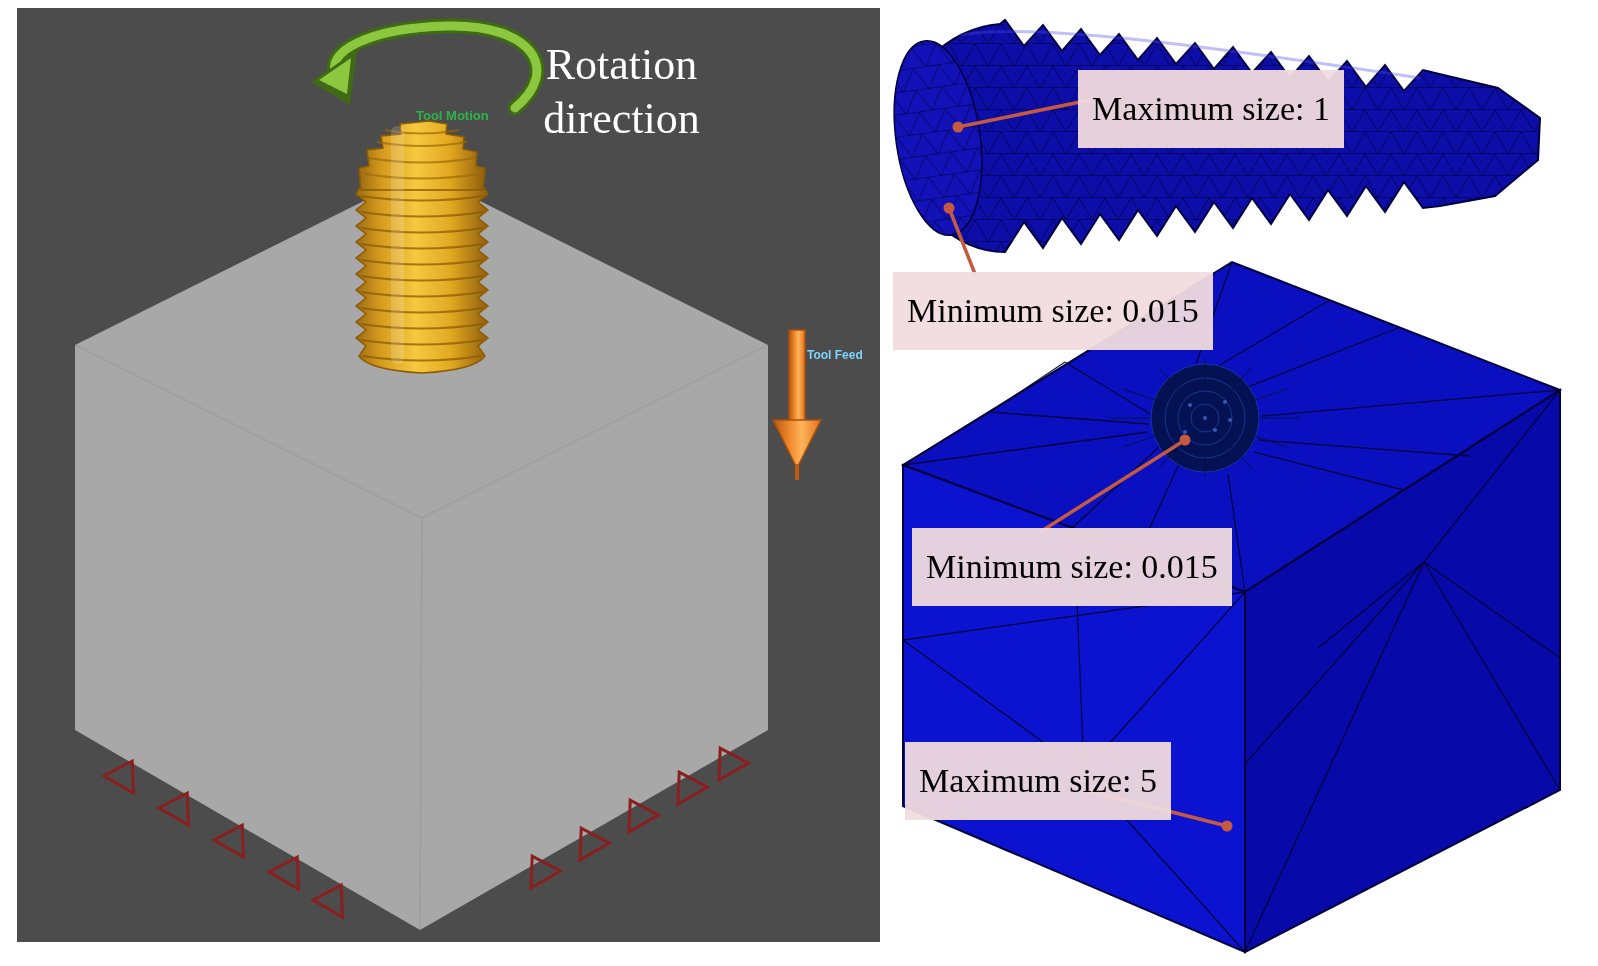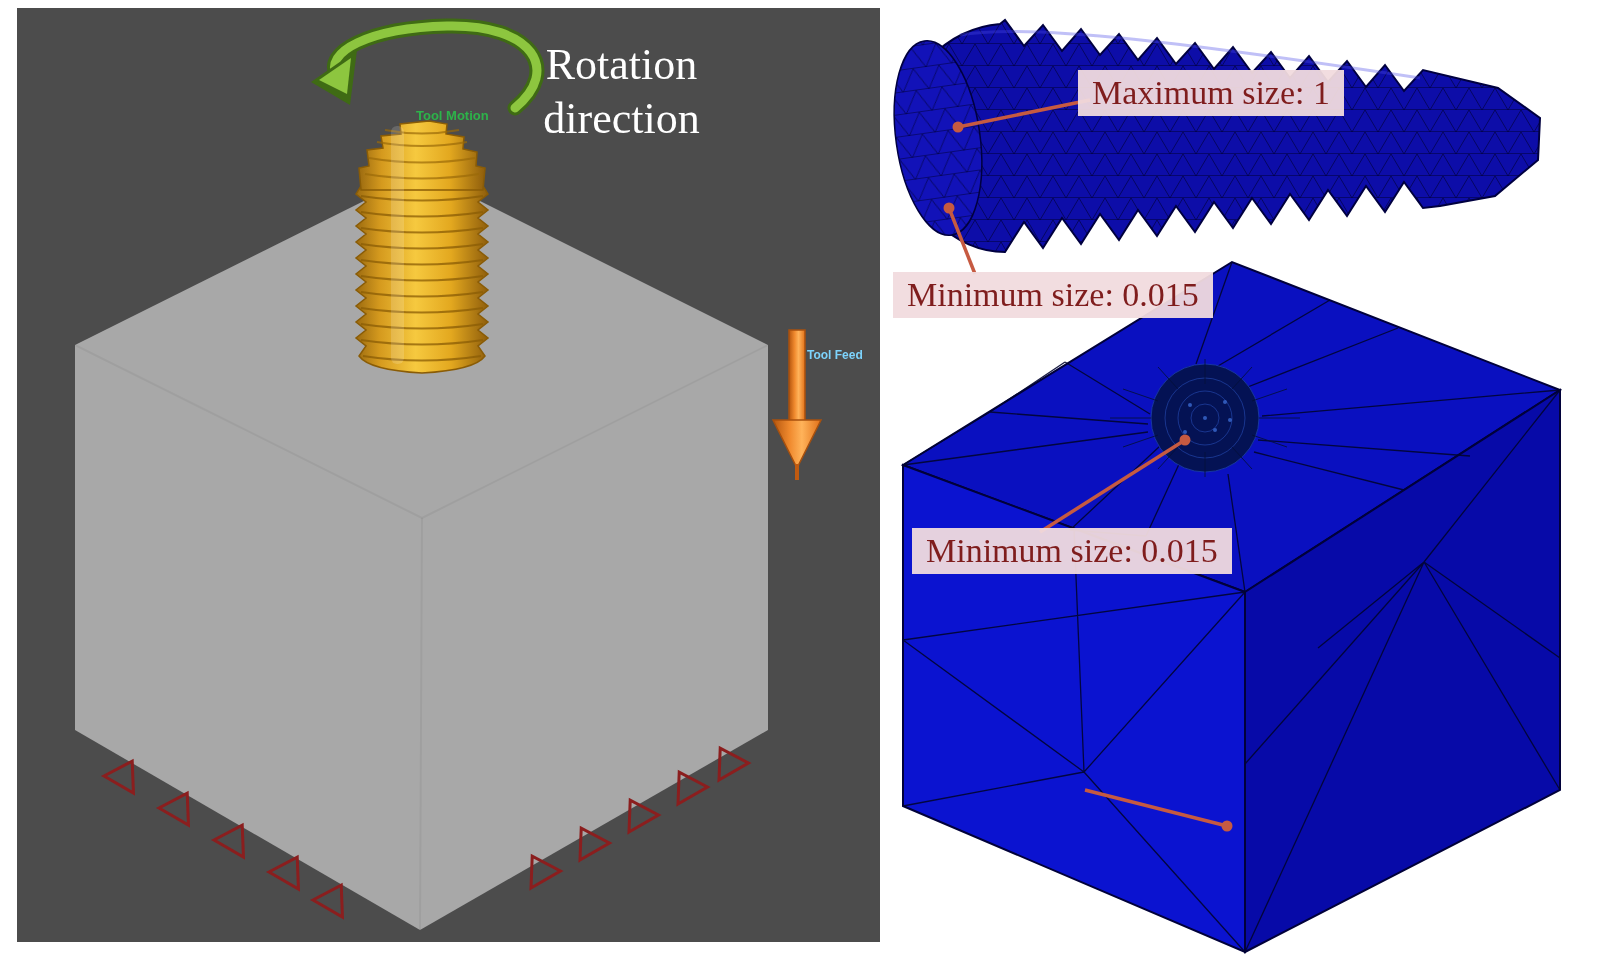--- a/index.html
+++ b/index.html
@@ -25,23 +25,23 @@
   .feed-label{left:693px;top:212px;width:168px;font-size:40px;}
   .tiny-label{
     position:absolute;font-family:"Liberation Sans", sans-serif;
     font-size:13px;font-weight:bold;z-index:3;white-space:nowrap;
   }
   .tool-motion{left:399px;top:100px;color:#2db34a;}
   .tool-feed{left:790px;top:340px;color:#7dd3fc;font-size:12px;}
   .pink-label{
     position:absolute;z-index:4;
     font-family:"Liberation Serif", serif;
-    font-size:34px;color:#7f1d1d;
+    font-size:34px;color:#000000;
     background:rgba(241,219,222,0.95);
-    padding:4px 14px;white-space:nowrap;
+    padding:20px 14px;white-space:nowrap;
   }
   .lbl-tool-max{left:1078px;top:70px;}
   .lbl-tool-min{left:893px;top:272px;}
   .lbl-cube-min{left:912px;top:528px;}
   .lbl-cube-max{left:905px;top:742px;}
 </style>
 </head>
 <body>
 
 <div class="figure">
@@ -232,14 +232,15 @@
       <circle cx="958" cy="127" r="5.5"></circle>
       <circle cx="949" cy="208" r="5.5"></circle>
       <circle cx="1185" cy="440" r="5.5"></circle>
       <circle cx="1227" cy="826" r="5.5"></circle>
     </g>
   </svg>
 
   <div class="pink-label lbl-tool-max">Maximum size: 1</div>
   <div class="pink-label lbl-tool-min">Minimum size: 0.015</div>
   <div class="pink-label lbl-cube-min">Minimum size: 0.015</div>
+  <div class="pink-label lbl-cube-max">Maximum size: 5</div>
 
 </div>
 
 </body></html>

